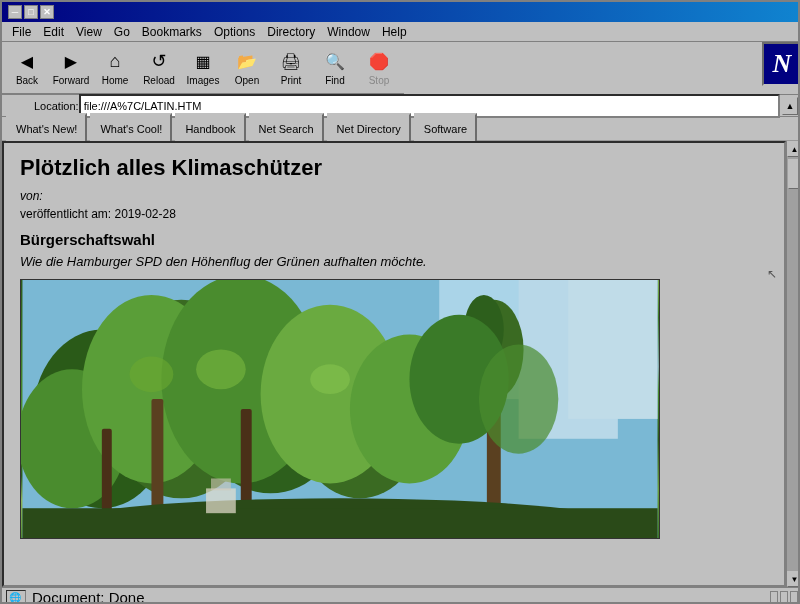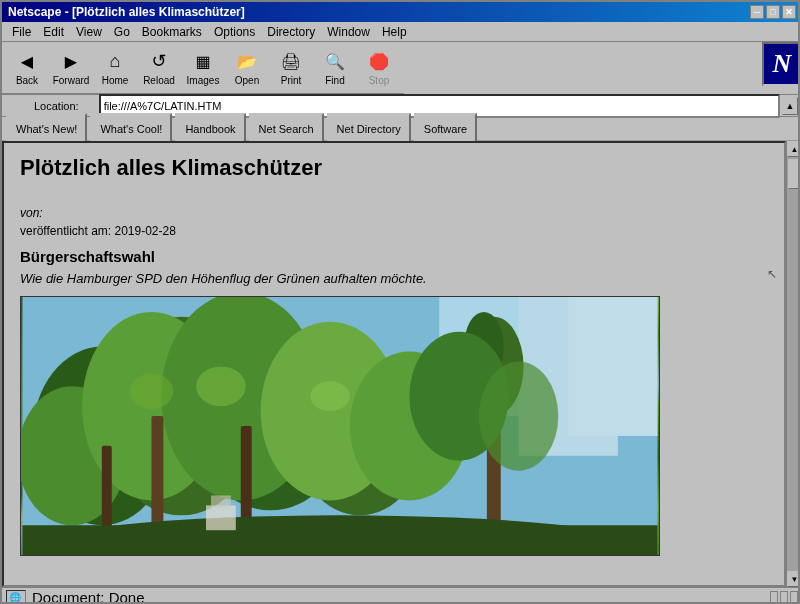--- a/index.html
+++ b/index.html
@@ -97,21 +97,21 @@
       background: #c0c0c0;
       display: flex;
       align-items: center;
       padding: 2px 4px;
       border-bottom: 1px solid #808080;
       height: 22px;
     }
     .location-label {
       font-size: 11px;
       white-space: nowrap;
-      margin-right: 20px;
+      margin-right: 0;
       padding-left: 28px;
     }
     .location-input {
       flex: 1;
       height: 24px;
       border: inset 2px;
       border: 2px inset #808080;
       background: white;
       font-size: 11px;
       padding: 1px 3px;
@@ -173,21 +173,21 @@
       flex: 1;
       background: #c0c0c0;
       overflow-y: auto;
       padding: 12px 16px;
       border: 2px inset #808080;
     }
     .article-title {
       font-size: 22px;
       font-weight: bold;
       color: black;
-      margin-bottom: 25px;
+      margin-bottom: 8px;
       font-family: Arial, sans-serif;
     }
     .article-meta {
       font-size: 12px;
       color: black;
       margin-bottom: 4px;
     }
     .article-meta .meta-label {
       font-style: italic;
     }
@@ -313,21 +313,20 @@
       color: #555;
       pointer-events: none;
     }
   </style>
 </head>
 <body>
 
 <div style="position:relative; width:800px; height:604px; overflow:hidden;">
 
   <div class="title-bar">
-    <span>Netscape - [Plötzlich alles Klimaschützer]</span>
     <div class="title-bar-buttons">
       <div class="title-btn">─</div>
       <div class="title-btn">□</div>
       <div class="title-btn">✕</div>
     </div>
   </div>
 
   <div class="menu-bar">
     <span class="menu-item">File</span>
     <span class="menu-item">Edit</span>

